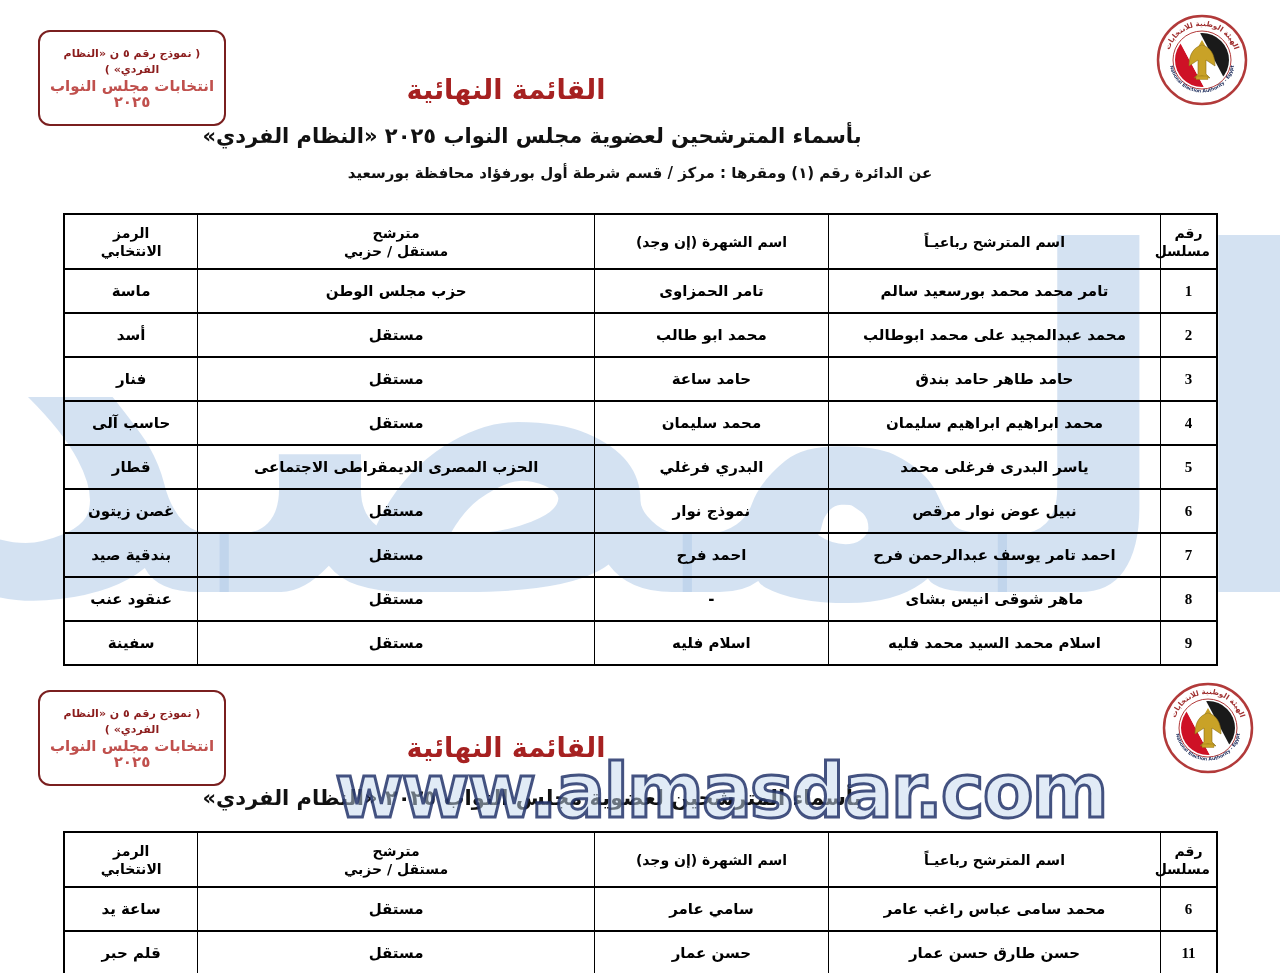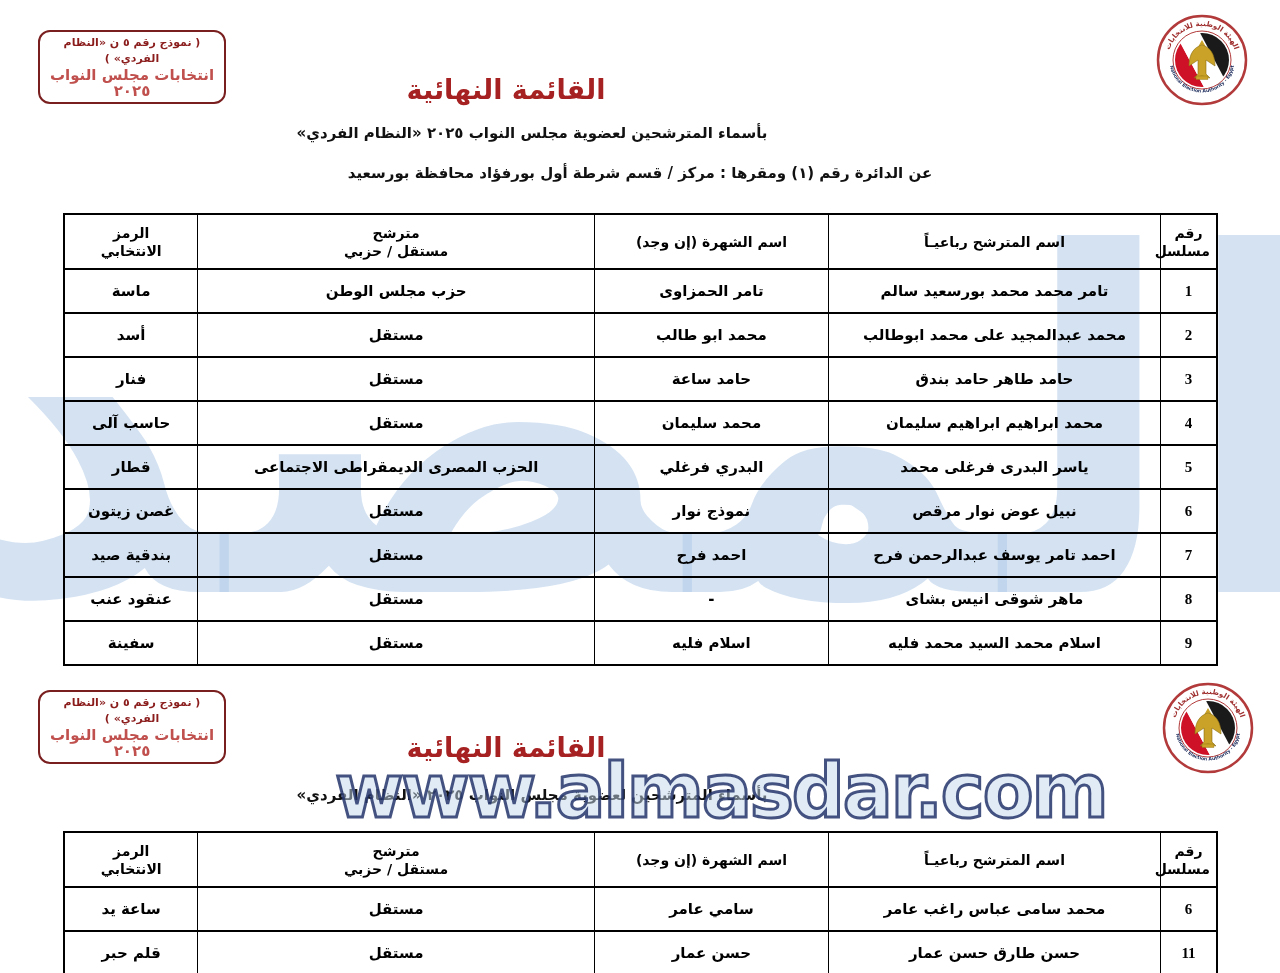--- a/index.html
+++ b/index.html
@@ -20,37 +20,37 @@
     position:absolute;top:752px;left:335px;width:620px;z-index:3;
     font-size:74px;font-weight:bold;letter-spacing:-2px;text-align:right;
     color:rgba(196,215,238,0.5);
     -webkit-text-stroke:3px rgba(36,53,107,0.85);
     pointer-events:none;user-select:none;direction:ltr;line-height:78px;
   }
   
   .form-box{
     position:absolute;width:176px;min-height:40px;
     border:2px solid #7a1f1f;border-radius:12px;background:#fff;
-    text-align:center;padding:3px 4px;z-index:2;
+    text-align:center;padding:14px 4px;z-index:2;
   }
   .form-box .l1{font-size:11px;font-weight:bold;color:#8b1c1c;line-height:16px;}
   .form-box .l2{font-size:15px;font-weight:bold;color:#c0504d;line-height:16px;}  
   .fb1{position:absolute;left:38px;top:30px;}
   .fb2{position:absolute;left:38px;top:690px;}
   .logo{position:absolute;width:92px;height:92px;z-index:2;}
   .logo1{left:1156px;top:14px;}
   .logo2{left:1162px;top:682px;}
   .sec-title{
     position:absolute;left:0;width:1012px;text-align:center;z-index:2;
     font-size:27px;font-weight:bold;color:#a62121;
   }
   .t1{top:74px;} .t2{top:732px;}
   .sec-sub{
     position:absolute;left:0;width:1064px;text-align:center;z-index:2;
-    font-size:15px;font-weight:bold;color:#111;
+    font-size:21px;font-weight:bold;color:#111;
   }
   .s1{top:124px;} .s2{top:786px;}
   .sec-district{
     position:absolute;left:0;width:1280px;text-align:center;z-index:2;
     font-size:15px;font-weight:bold;color:#111;
   }
   .d1{top:164px;}
   
   table.cand{
     position:absolute;left:63px;width:1155px;z-index:2;

